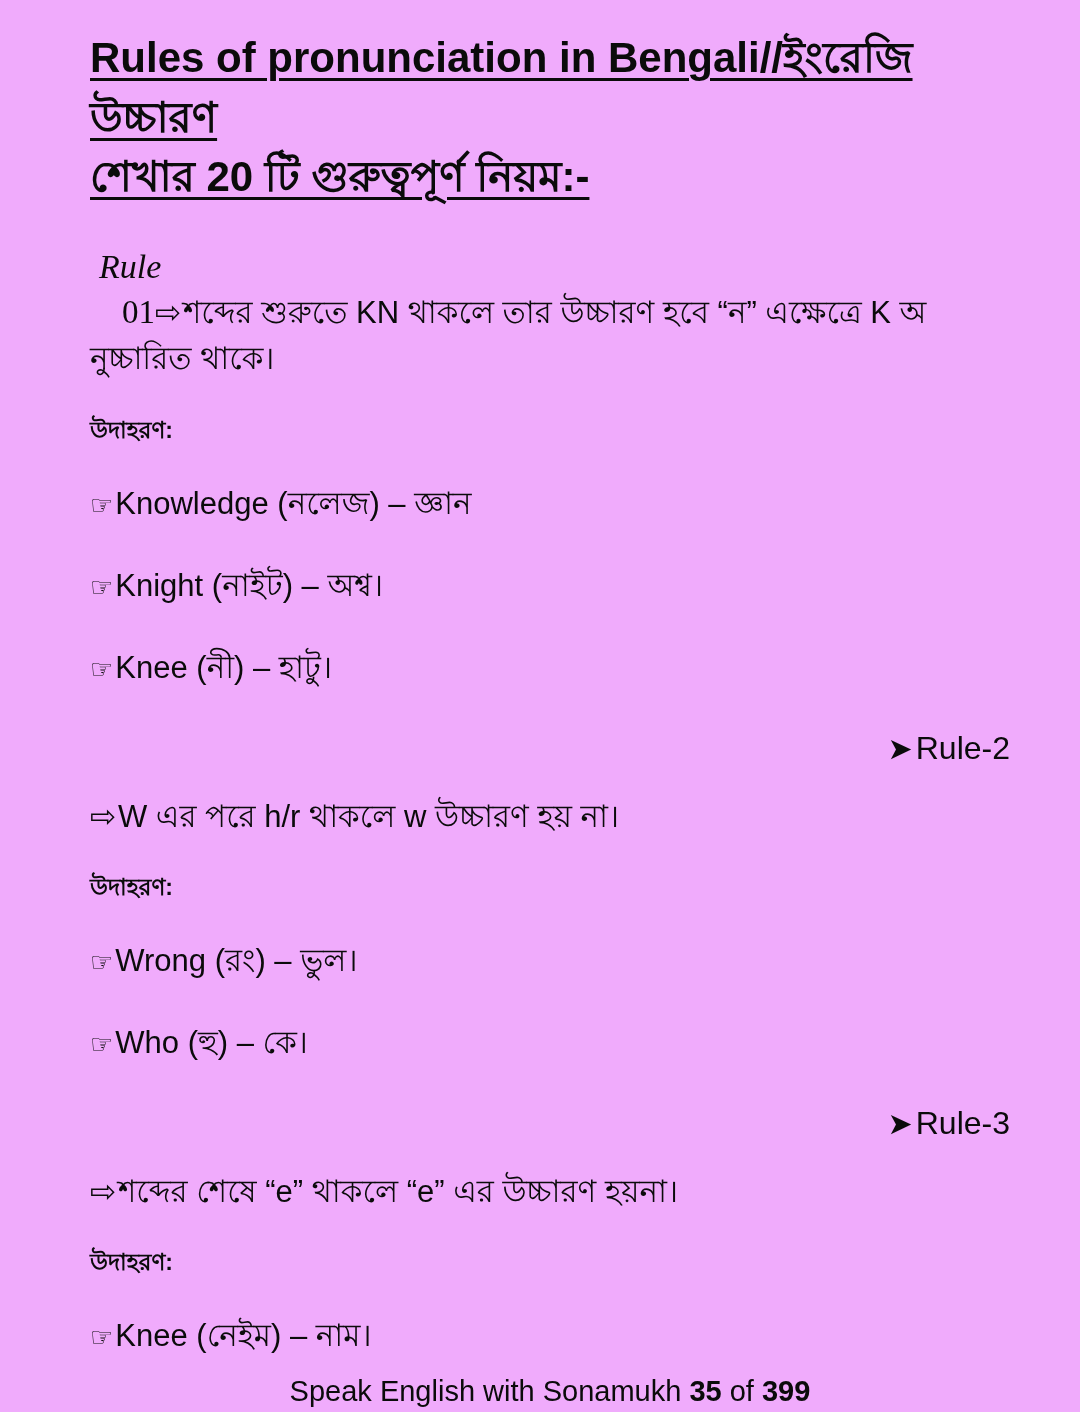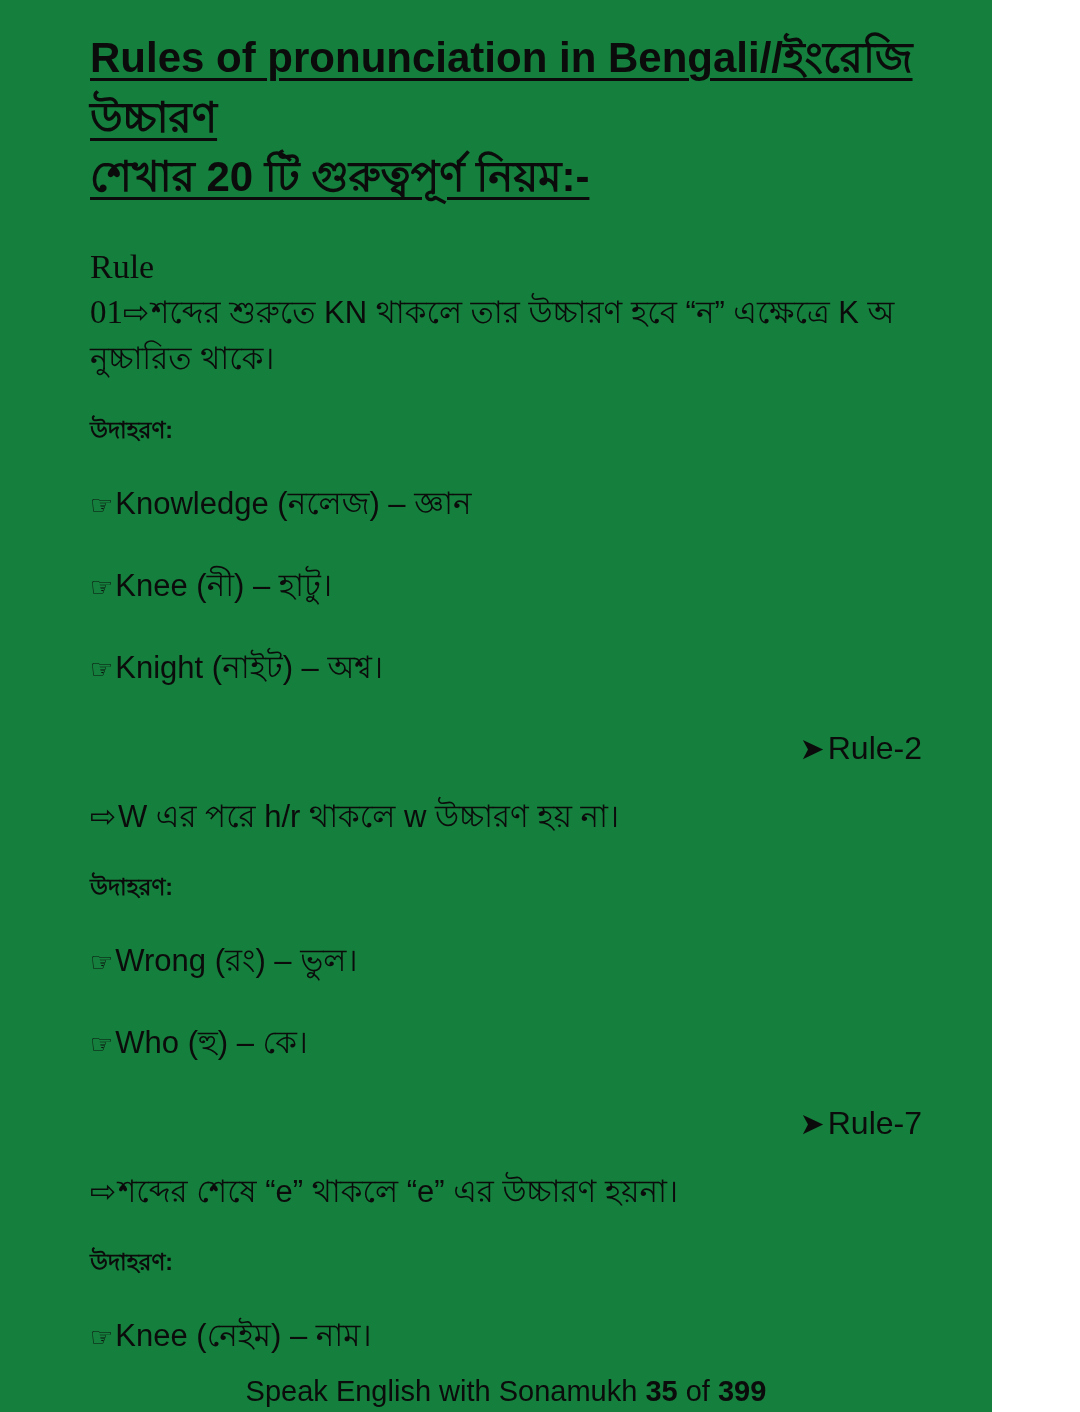--- a/index.html
+++ b/index.html
@@ -9,58 +9,60 @@
   }
   body {
     width: 1080px;
     height: 1412px;
     overflow: hidden;
     color: #0b0b0b;
     font-family: "Liberation Sans", "DejaVu Sans", sans-serif;
   }
   .page {
     box-sizing: border-box;
-    width: 992px;
+    width: 1080px;
     height: 1412px;
     padding: 28px 70px 0 90px;
-    background: #15803d;
+    background: #f0abfc;
     position: relative;
   }
   
   .title {
     margin: 0;
     font-size: 42px;
     line-height: 1.42;
     font-weight: 700;
     letter-spacing: 0px;
   }
   .title-line {
     display: inline;
     text-decoration: underline;
     text-decoration-thickness: 3px;
     text-underline-offset: 6px;
   }
   
   .rule1-label {
-    margin: 40px 0 0 0;
+    margin: 40px 0 0 9px;
     font-family: "Liberation Serif", "DejaVu Serif", serif;
     font-size: 34px;
     line-height: 40px;
     font-weight: 400;
+    font-style: italic;
   }
   .rule1-sentence {
     margin: 2px 0 0 0;
     font-size: 31px;
     line-height: 46px;
     font-weight: 500;
   }
   .rule1-number {
     font-family: "Liberation Serif", "DejaVu Serif", serif;
     font-weight: 400;
     font-size: 33px;
+    margin-left: 32px;
   }
   .hollow-arrow {
     font-weight: 400;
     font-size: 31px;
     padding: 0 2px 0 0;
   }
   
   .examples-heading {
     margin: 28px 0 0 0;
     font-size: 23px;
@@ -116,33 +118,33 @@
     <span class="title-line">Rules of pronunciation in Bengali//ইংরেজি উচ্চারণ</span><br>
     <span class="title-line">শেখার 20 টি গুরুত্বপূর্ণ নিয়ম:-</span>
   </h1>
 
   <div class="rule1-label">Rule</div>
   <p class="rule1-sentence"><span class="rule1-number">01</span><span class="hollow-arrow">⇨</span><span>শব্দের শুরুতে KN থাকলে তার উচ্চারণ হবে “ন” এক্ষেত্রে K অ নুচ্চারিত থাকে।</span></p>
 
   <p class="examples-heading">উদাহরণ:</p>
 
   <p class="example"><span class="pointer">☞</span><span>Knowledge (নলেজ) – জ্ঞান</span></p>
+  <p class="example"><span class="pointer">☞</span><span>Knight (নাইট) – অশ্ব।</span></p>
   <p class="example"><span class="pointer">☞</span><span>Knee (নী) – হাটু।</span></p>
-  <p class="example"><span class="pointer">☞</span><span>Knight (নাইট) – অশ্ব।</span></p>
 
   <p class="rule-heading"><span class="solid-arrow">➤</span><span>Rule-2</span></p>
 
   <p class="rule-sentence"><span class="hollow-arrow">⇨</span><span>W এর পরে h/r থাকলে w উচ্চারণ হয় না।</span></p>
 
   <p class="examples-heading">উদাহরণ:</p>
 
   <p class="example"><span class="pointer">☞</span><span>Wrong (রং) – ভুল।</span></p>
   <p class="example"><span class="pointer">☞</span><span>Who (হু) – কে।</span></p>
 
-  <p class="rule-heading"><span class="solid-arrow">➤</span><span>Rule-7</span></p>
+  <p class="rule-heading"><span class="solid-arrow">➤</span><span>Rule-3</span></p>
 
   <p class="rule-sentence"><span class="hollow-arrow">⇨</span><span>শব্দের শেষে “e” থাকলে “e” এর উচ্চারণ হয়না।</span></p>
 
   <p class="examples-heading">উদাহরণ:</p>
 
   <p class="example"><span class="pointer">☞</span><span>Knee (নেইম) – নাম।</span></p>
 
   <p class="footer"><span>Speak English with Sonamukh </span><span class="bold">35</span><span> of </span><span class="bold">399</span></p>
 
 </div>

